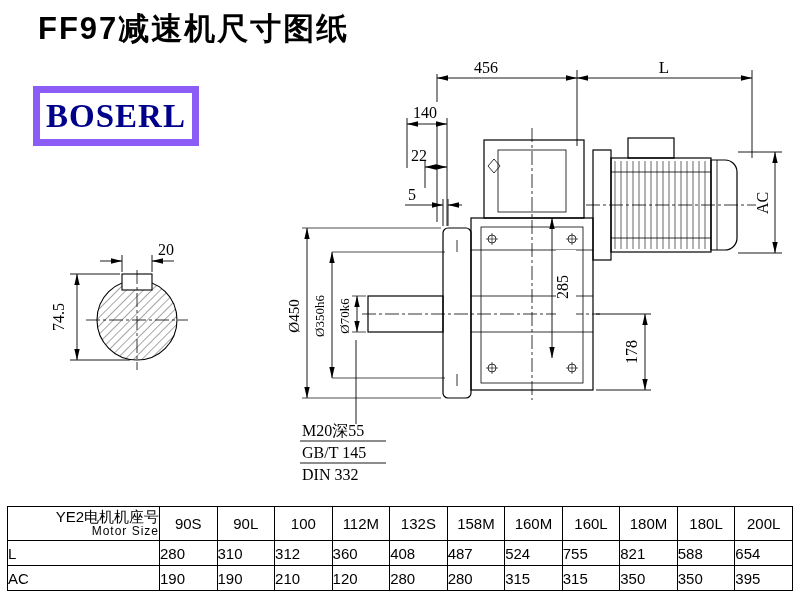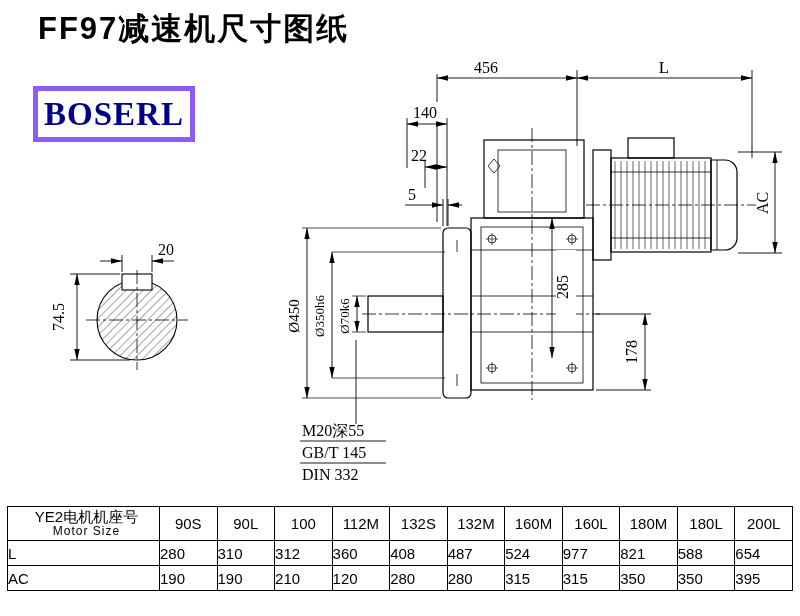--- a/index.html
+++ b/index.html
@@ -6,40 +6,40 @@
   body {
     width:800px; height:616px; background:#ffffff; position:relative; overflow:hidden;
     font-family:"Liberation Sans","DejaVu Sans",sans-serif; color:#000;
   }
   .title {
     position:absolute; left:38px; top:8px;
     font-size:31px; font-weight:bold; letter-spacing:2px; white-space:nowrap;
   }
   .logo {
     position:absolute; left:33px; top:86px; width:152px; height:46px;
-    border:5px solid #8b5cf6; background:#fff;
+    border:7px solid #8b5cf6; background:#fff;
     display:flex; align-items:center; justify-content:center;
   }
   .logo span {
     font-family:"Liberation Serif","DejaVu Serif",serif;
     font-weight:bold; font-size:33px; color:#00008B; letter-spacing:1px;
   }
   svg.drawing { position:absolute; left:0; top:0; }
   svg text { font-family:"Liberation Serif","DejaVu Serif",serif; }
 
   table.size {
     position:absolute; left:7px; top:506px; width:786px;
     border-collapse:collapse; table-layout:fixed; background:#fff;
   }
   table.size th, table.size td {
     border:1px solid #000; vertical-align:middle;
     font-size:15px; font-weight:normal; padding:0; height:24px; overflow:hidden;
   }
   table.size th.first {
-    text-align:center; padding-left:6px; height:33px; line-height:1.15;
+    text-align:right; padding-left:6px; height:33px; line-height:1.15;
   }
   .th-cn { font-size:15px; }
   .th-en { font-size:12px; letter-spacing:1px; }
 </style>
 </head>
 <body>
 
 <div class="title">FF97减速机尺寸图纸</div>
 
 <div class="logo">
@@ -188,37 +188,37 @@
       <tr>
     <th class="first">
       <div class="th-cn">YE2电机机座号</div>
       <div class="th-en">Motor Size</div>
     </th>
     <th>90S</th>
     <th>90L</th>
     <th>100</th>
     <th>112M</th>
     <th>132S</th>
-    <th>132M</th>
+    <th>158M</th>
     <th>160M</th>
     <th>160L</th>
     <th>180M</th>
     <th>180L</th>
     <th>200L</th>
   </tr>
   <tr>
     <td>L</td>
     <td>280</td>
     <td>310</td>
     <td>312</td>
     <td>360</td>
     <td>408</td>
     <td>487</td>
     <td>524</td>
-    <td>977</td>
+    <td>755</td>
     <td>821</td>
     <td>588</td>
     <td>654</td>
   </tr>
   <tr>
     <td>AC</td>
     <td>190</td>
     <td>190</td>
     <td>210</td>
     <td>120</td>

